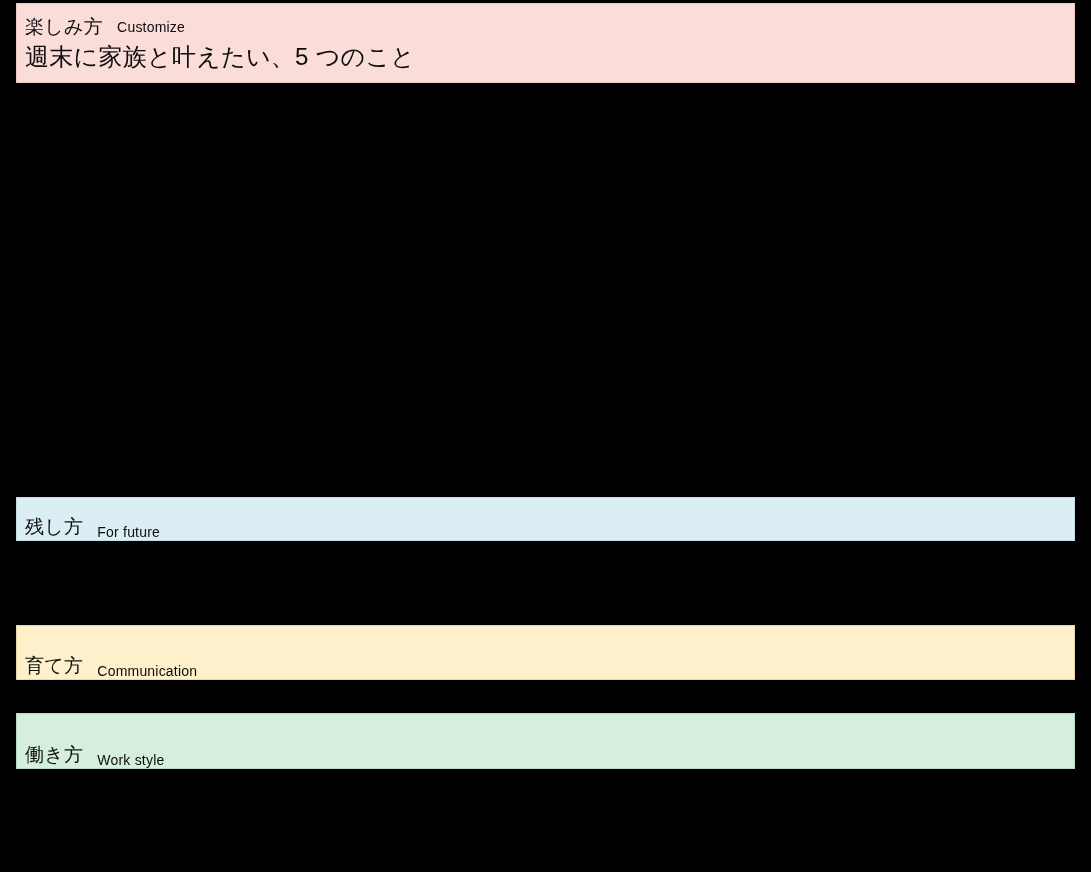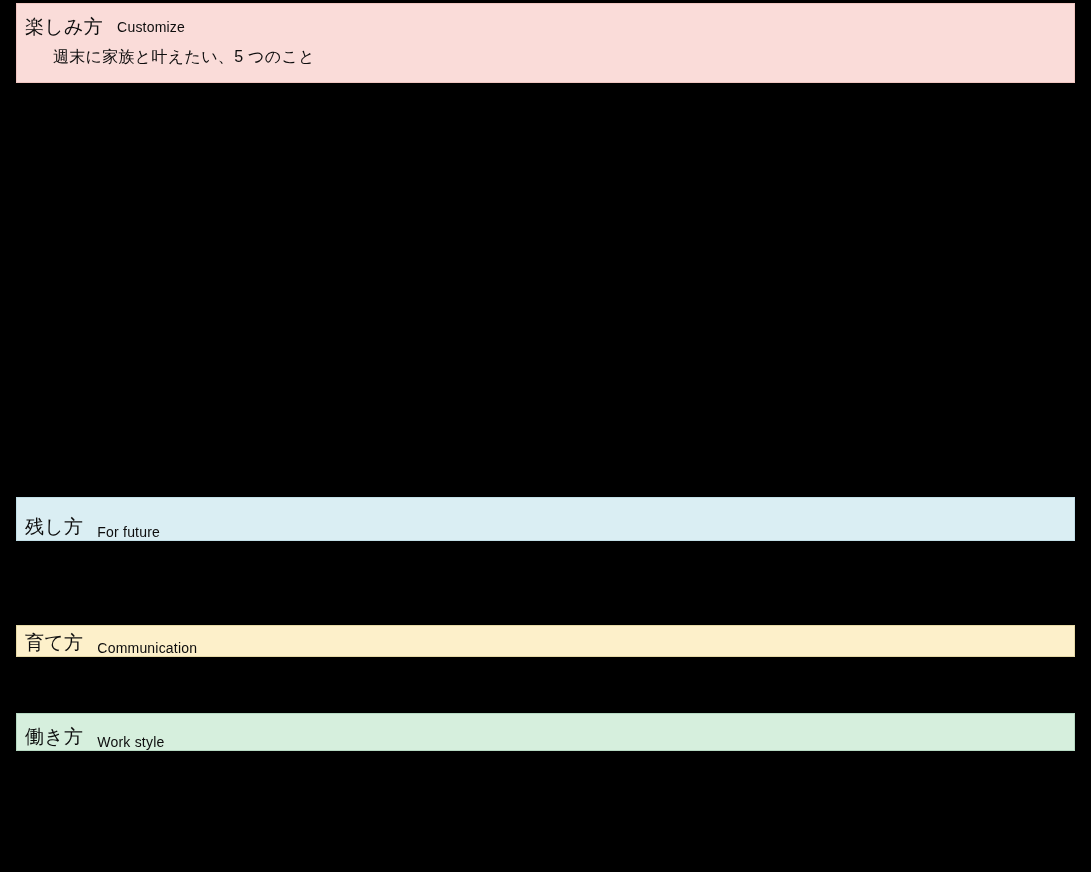--- a/index.html
+++ b/index.html
@@ -26,44 +26,43 @@
     display: flex;
     align-items: flex-end;
     padding-left: 8px;
   }
   #bar-customize {
     top: 3px;
     height: 80px;
     padding: 8px 0 8px 8px;
   }
   #bar-future  { top: 497px; height: 44px; }
-  #bar-comm    { top: 625px; height: 32px; }
-  #bar-work    { top: 713px; height: 38px; }
+  #bar-comm    { top: 625px; height: 55px; }
+  #bar-work    { top: 713px; height: 56px; }
 
   .title-line {
     display: flex;
     align-items: center;
     height: 30px;
   }
   .label-jp {
     font-size: 19px;
     letter-spacing: 0.3px;
   }
   .label-en {
     font-size: 14px;
     margin-left: 14px;
     letter-spacing: 0.2px;
   }
   .subtitle-line {
     height: 30px;
     display: flex;
     align-items: center;
-    font-size: 16px;
+    font-size: 24px;
     letter-spacing: 0.3px;
-    margin-left: 28px;
   }
 </style>
 </head>
 <body>
 
 <div class="bar" id="bar-customize" style="background-color: rgb(250, 220, 217); border-color: rgb(240, 198, 193);">
   <div class="title-line">
     <span class="label-jp">楽しみ方</span>
     <span class="label-en">Customize</span>
   </div>

